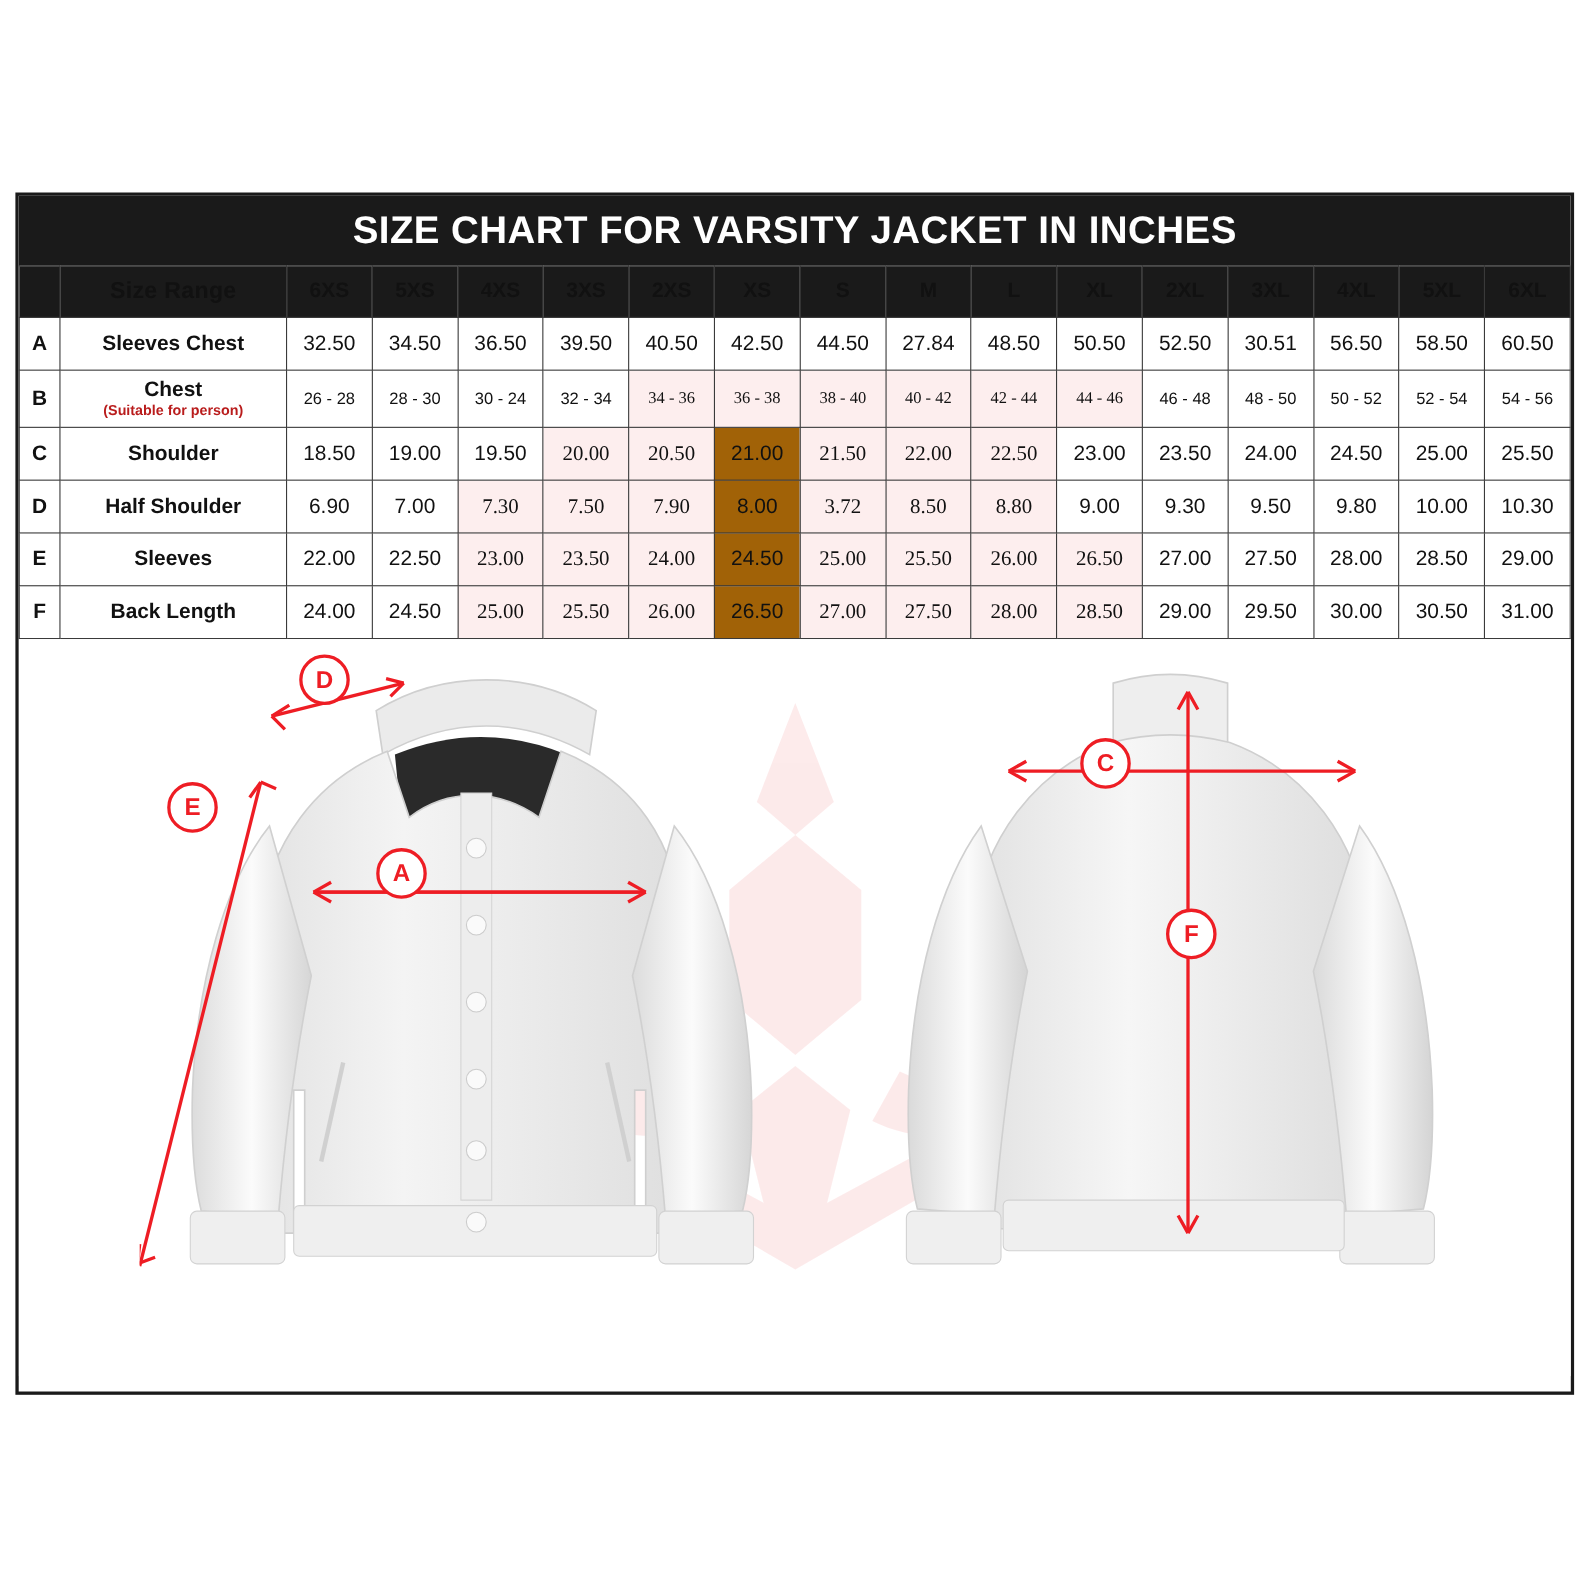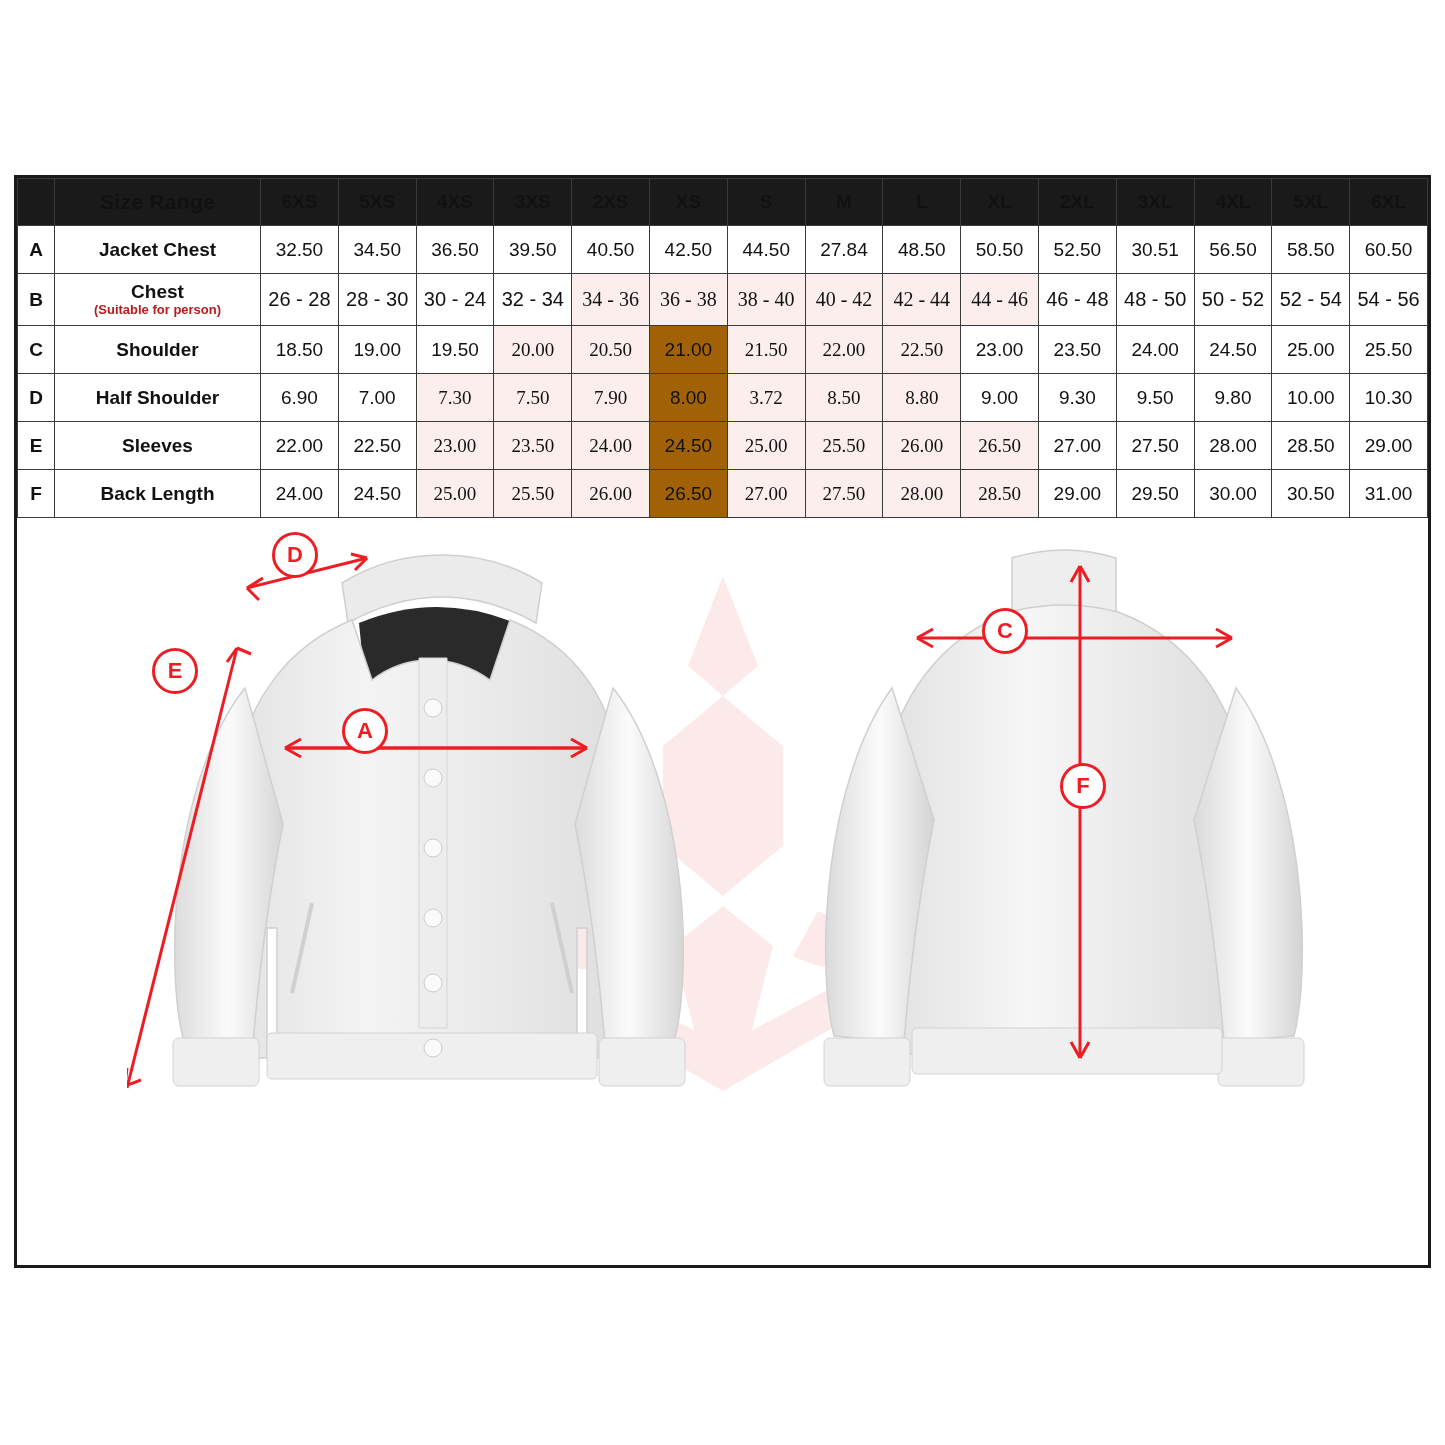--- a/index.html
+++ b/index.html
@@ -95,21 +95,21 @@
   td.label-cell .sub {
     display: block;
     font-size: 13px;
     font-weight: bold;
     color: #b91c1c;
     margin-top: 1px;
   }
   td.val { background: #ffffff; font-size: 20px; }
   td.val.tint1 { background: #fdeeee; font-family: Liberation Serif, serif; }
   td.val.tint2 { background: #a16207; }
-  td.val.small { font-size: 20px; }
+  td.val.small { font-size: 15px; }
   
   .illus {
     position: relative;
     height: 670px;
     background: #ffffff;
     overflow: hidden;
   }
   .watermark {
     position: absolute;
     left: 50%;
@@ -133,20 +133,23 @@
     display: flex; align-items: center; justify-content: center;
     background: #ffffff;
   }
 </style>
 </head>
 <body>
 
 <div id="page">
   <div class="card">
 
+    <div class="title-bar">
+      <span class="title-text">SIZE CHART FOR VARSITY JACKET IN INCHES</span>
+    </div>
 
     <table class="size-table">
       <thead>
         <tr>
           <th class="hdr-letter"></th>
           <th class="hdr-range">Size Range</th>
           <th>6XS</th>
           <th>5XS</th>
           <th>4XS</th>
           <th>3XS</th>
@@ -160,21 +163,21 @@
           <th>3XL</th>
           <th>4XL</th>
           <th>5XL</th>
           <th>6XL</th>
         </tr>
       </thead>
       <tbody>
 
         <tr>
           <td class="letter-cell">A</td>
-          <td class="label-cell">Jacket Chest</td>
+          <td class="label-cell">Sleeves Chest</td>
           <td class="val">32.50</td>
           <td class="val">34.50</td>
           <td class="val">36.50</td>
           <td class="val">39.50</td>
           <td class="val">40.50</td>
           <td class="val">42.50</td>
           <td class="val">44.50</td>
           <td class="val">27.84</td>
           <td class="val">48.50</td>
           <td class="val">50.50</td>

